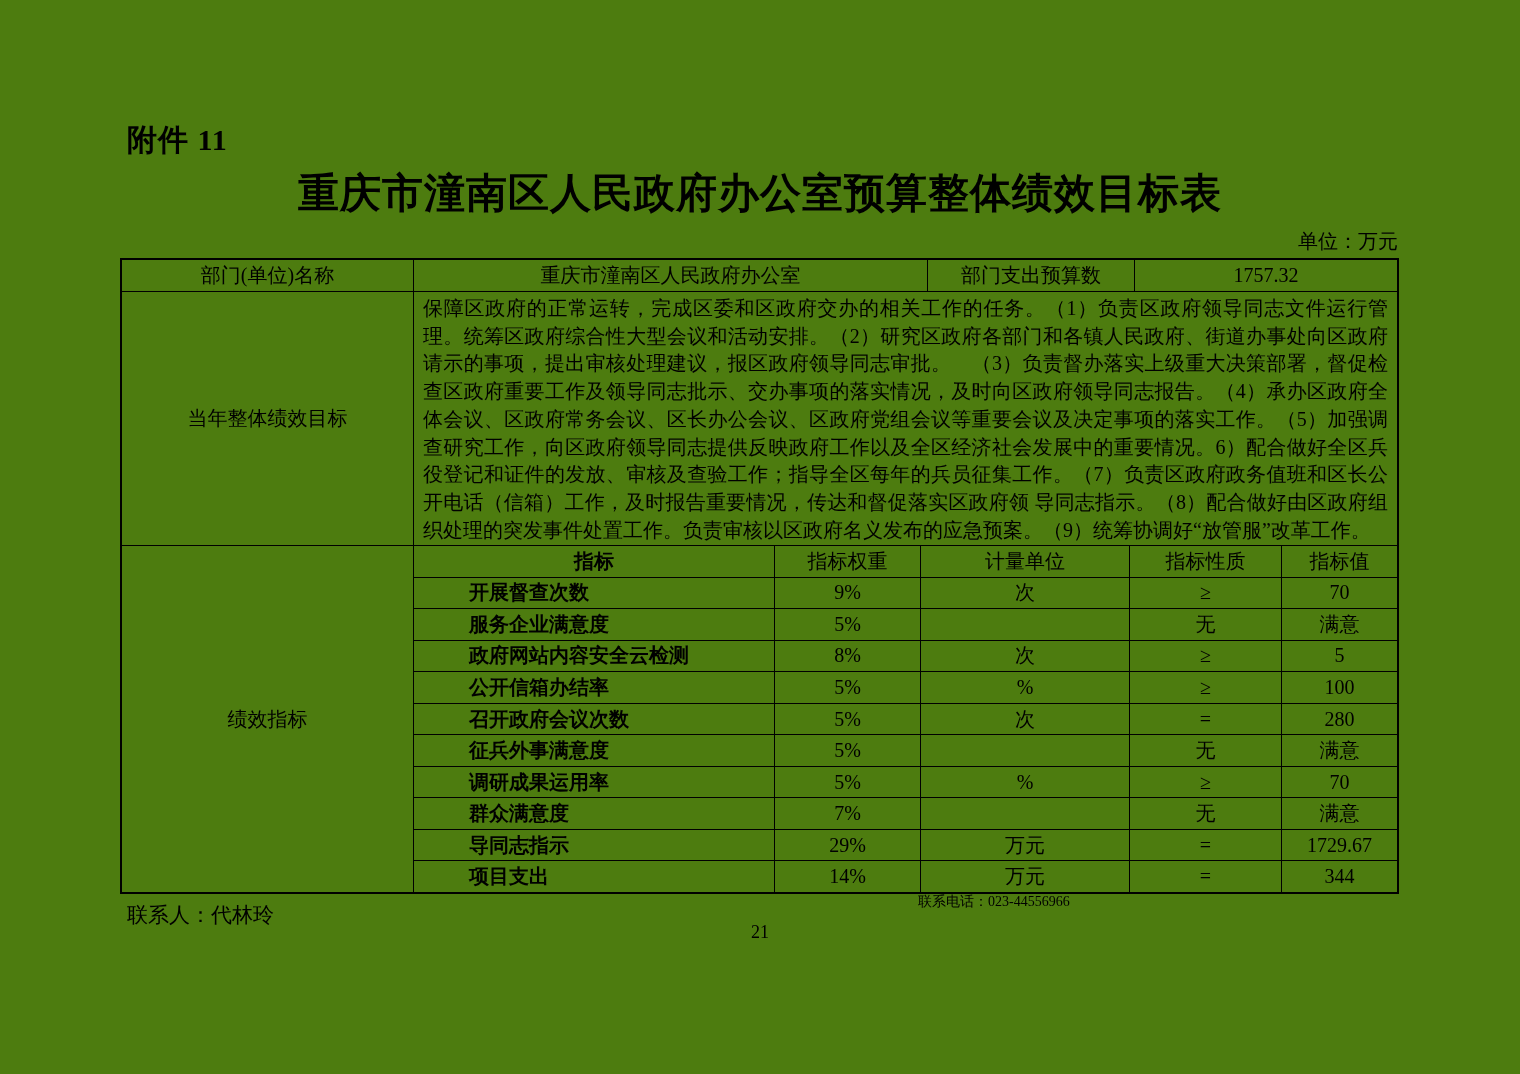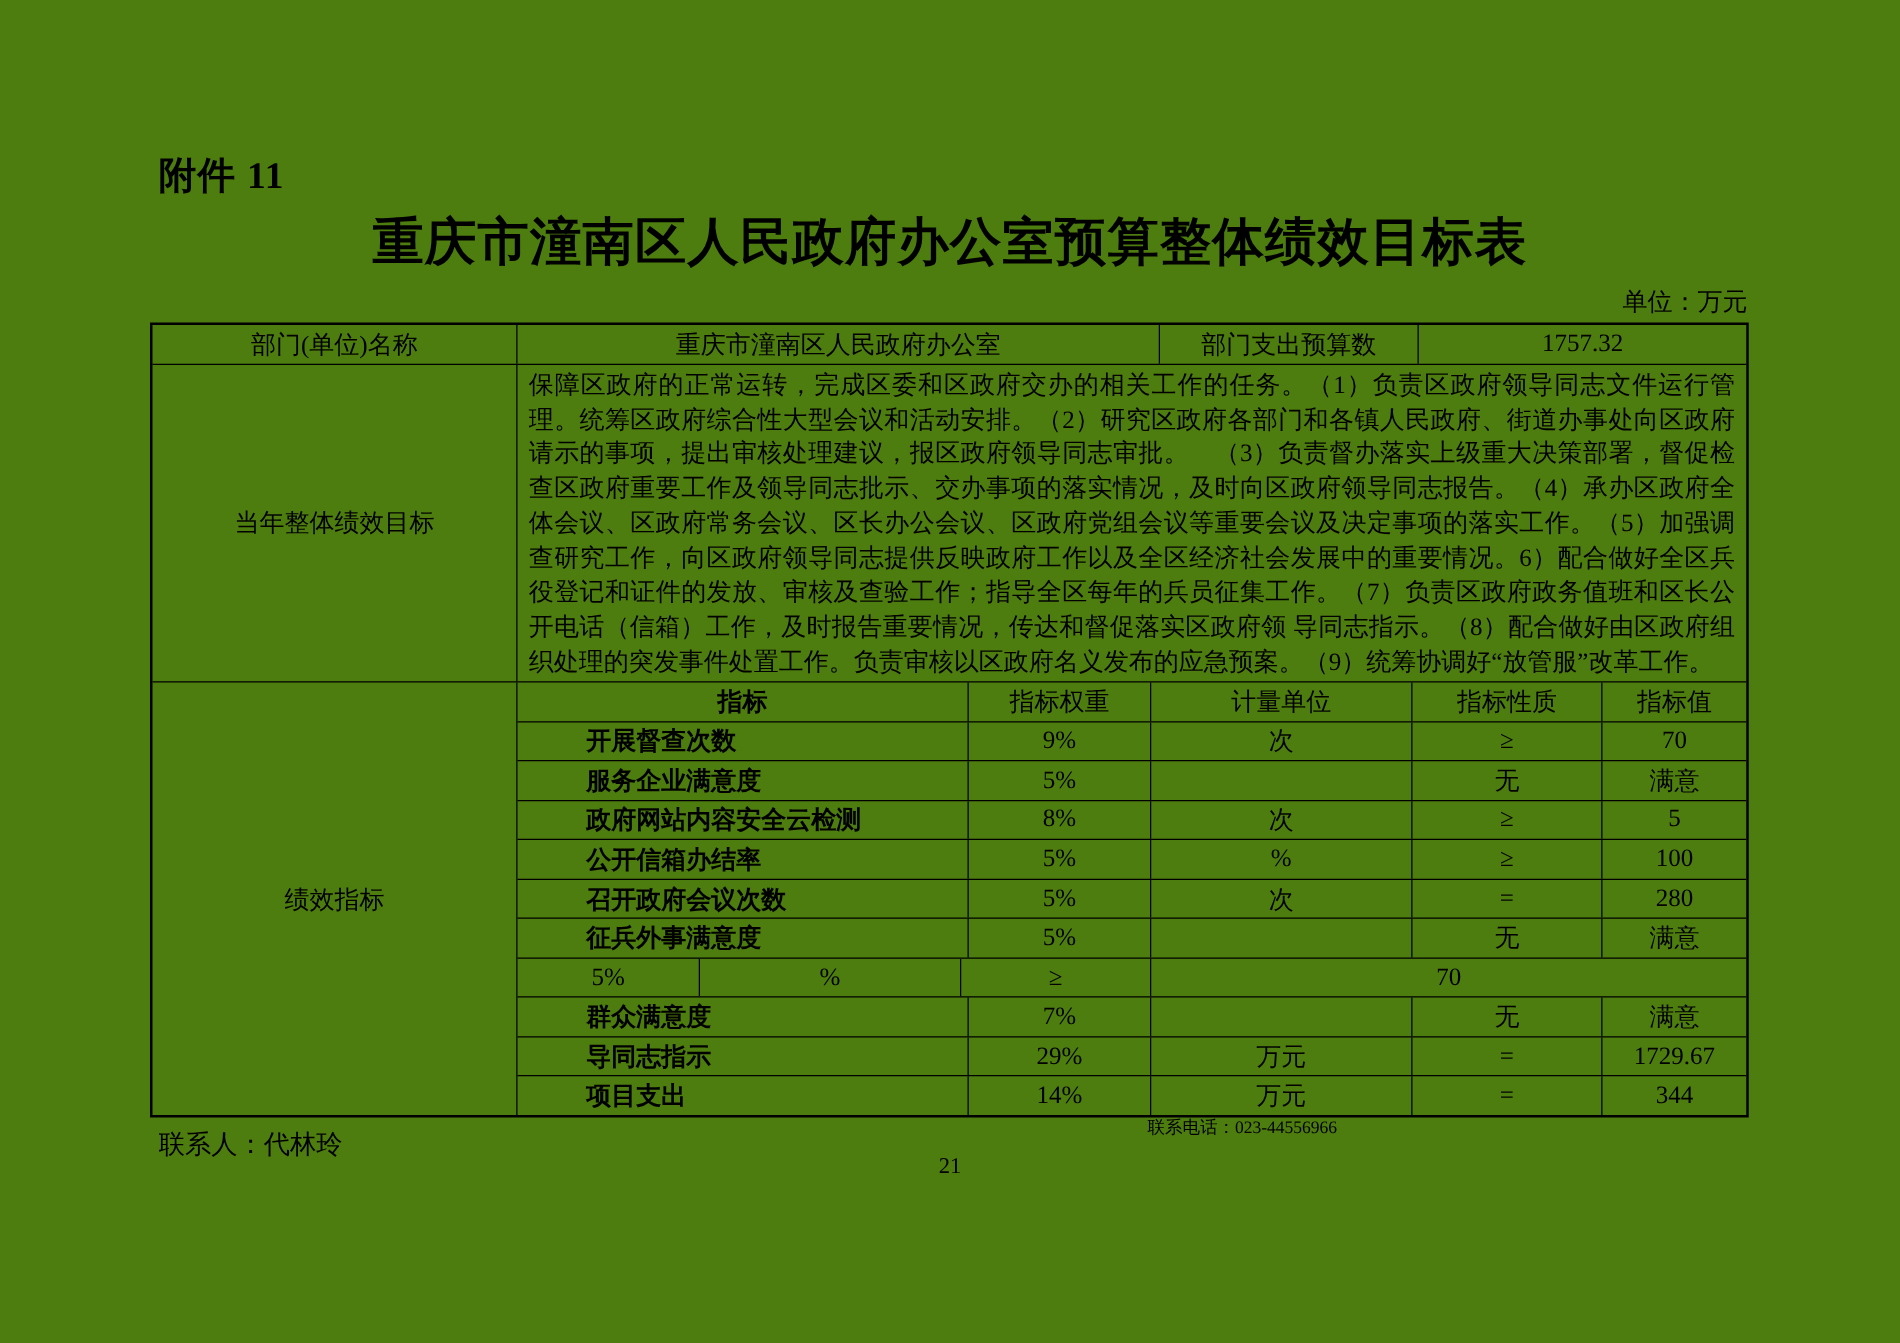--- a/index.html
+++ b/index.html
@@ -144,20 +144,21 @@
 
         <div class="sub-row">
           <div class="sc sc-name">征兵外事满意度</div>
           <div class="sc sc-weight">5%</div>
           <div class="sc sc-unit"></div>
           <div class="sc sc-nature">无</div>
           <div class="sc sc-value">满意</div>
         </div>
 
         <div class="sub-row">
+          <div class="sc sc-name">调研成果运用率</div>
           <div class="sc sc-weight">5%</div>
           <div class="sc sc-unit">%</div>
           <div class="sc sc-nature">≥</div>
           <div class="sc sc-value">70</div>
         </div>
 
         <div class="sub-row">
           <div class="sc sc-name">群众满意度</div>
           <div class="sc sc-weight">7%</div>
           <div class="sc sc-unit"></div>

